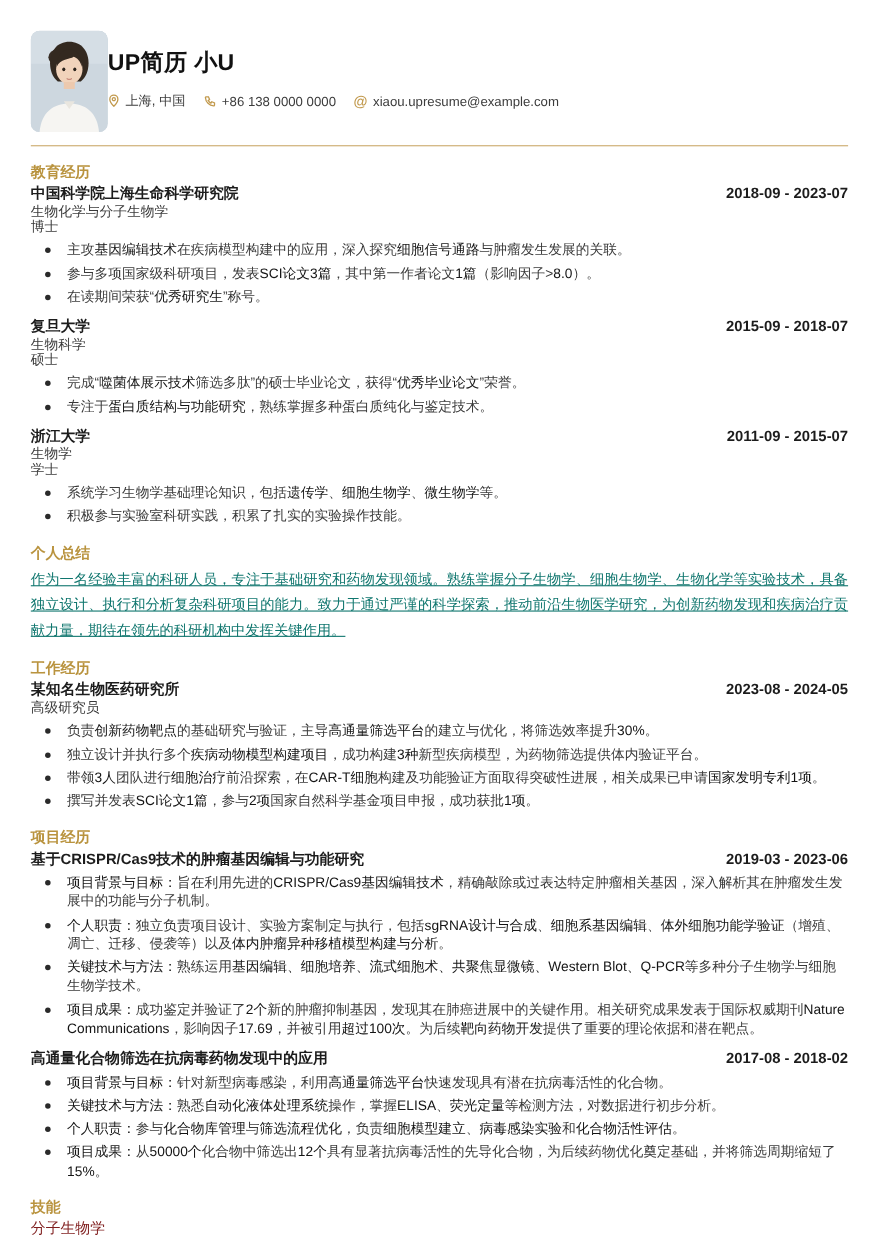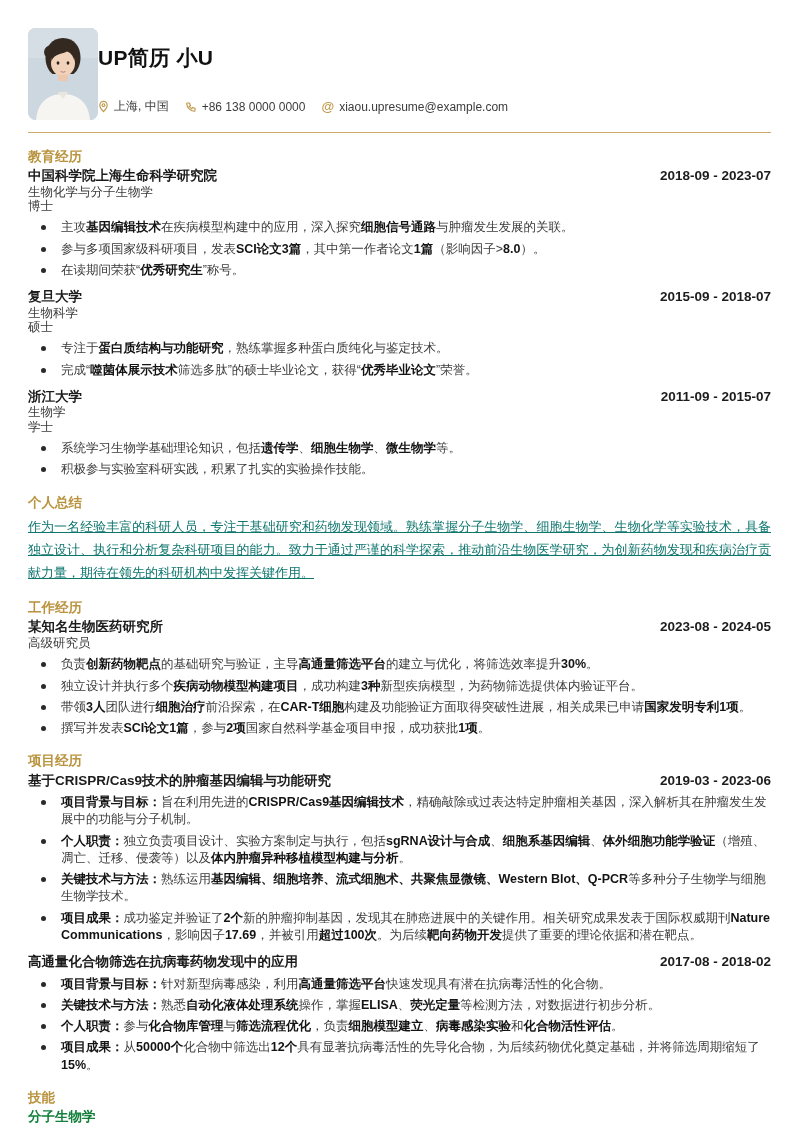--- a/index.html
+++ b/index.html
@@ -15,21 +15,21 @@
 
   
   .hdr { display: flex; }
   .photo {
     width: 70px; height: 92px; border-radius: 8px; overflow: hidden;
     flex: 0 0 auto; background: #cfd8df;
   }
   .photo svg { display: block; }
   .hdr-info { padding-top: 17px; }
   .name { font-size: 21px; font-weight: 600; color: #111; line-height: 1.2; letter-spacing: .3px; }
-  .contacts { display: flex; align-items: center; gap: 16px; margin-top: 28px; font-size: 12px; color: #3c3c3c; }
+  .contacts { display: flex; align-items: center; gap: 16px; margin-top: 13px; font-size: 12px; color: #3c3c3c; }
   .contact { display: flex; align-items: center; gap: 5px; }
   .cicon { color: #C29A4E; display: inline-flex; align-items: center; }
   .at-glyph { font-size: 13px; font-weight: 700; color: #C29A4E; line-height: 1; }
 
   .divider { border: none; border-top: 1.5px solid #CBAA6B; margin: 12px 0 0 0; }
 
   
   .sec { margin-top: 15px; }
   .sec-title { font-size: 13.5px; font-weight: 700; color: #B9933E; line-height: 1.2; margin: 16px 0 3px 0; }
 
@@ -38,27 +38,27 @@
   .entry-title { font-size: 13.5px; font-weight: 700; color: #1c1c1c; line-height: 1.15; }
   .entry-date { font-size: 13.5px; font-weight: 700; color: #1c1c1c; line-height: 1.15; white-space: nowrap; }
   .entry-sub { display: flex; justify-content: space-between; font-size: 12.5px; color: #3a3a3a; line-height: 1.15; margin-top: 1px; flex-direction: column; }
 
   .bullets { list-style: none; margin: 6px 0 0 0; padding: 0; }
   .bullet { position: relative; padding-left: 33px; font-size: 12.5px; line-height: 1.38; color: #3a3a3a; margin-bottom: 4px; }
   .bullet::before {
     content: ""; position: absolute; left: 13px; top: 6px;
     width: 5px; height: 5px; border-radius: 50%; background: #2a2a2a;
   }
-  .b { font-weight: 700; color: #141414; }
+  .b { font-weight: 400; color: #141414; }
 
   .summary-text { font-size: 13px; line-height: 1.78; color: #0f766e; text-align: justify; margin: 4px 0 0 0; text-decoration: underline; }
 
   
   .skill { margin-bottom: 13px; }
-  .skill-name { font-size: 13.5px; font-weight: 700; color: #15803d; margin-bottom: 7px; line-height: 1.15; }
+  .skill-name { font-size: 13.5px; font-weight: 400; color: #7f1d1d; margin-bottom: 7px; line-height: 1.15; }
   .skill-dots { display: flex; gap: 5px; margin-bottom: 8px; }
   .sdot { width: 13px; height: 13px; border-radius: 4.5px; border: 2px solid #C29A4E; background: #fff; }
   .sdot.filled { background: #C29A4E; }
   .skill-detail { font-size: 12px; color: #3a3a3a; line-height: 1.3; }
 </style>
 </head>
 <body>
 
 <div class="page">
 
@@ -132,22 +132,22 @@
           <div class="entry">
     <div class="entry-head">
       <div class="entry-title">复旦大学</div>
       <div class="entry-date">2015-09 - 2018-07</div>
     </div>
     <div class="entry-sub">
       <div>生物科学</div>
       <div>硕士</div>
     </div>
     <ul class="bullets">
+              <li class="bullet"><span class="bullet-text"><span>完成“</span><span class="b">噬菌体展示技术</span><span>筛选多肽”的硕士毕业论文，获得“</span><span class="b">优秀毕业论文</span><span>”荣誉。</span></span></li>
               <li class="bullet"><span class="bullet-text"><span>专注于</span><span class="b">蛋白质结构与功能研究</span><span>，熟练掌握多种蛋白质纯化与鉴定技术。</span></span></li>
-              <li class="bullet"><span class="bullet-text"><span>完成“</span><span class="b">噬菌体展示技术</span><span>筛选多肽”的硕士毕业论文，获得“</span><span class="b">优秀毕业论文</span><span>”荣誉。</span></span></li>
             </ul>
   </div>
           <div class="entry">
     <div class="entry-head">
       <div class="entry-title">浙江大学</div>
       <div class="entry-date">2011-09 - 2015-07</div>
     </div>
     <div class="entry-sub">
       <div>生物学</div>
       <div>学士</div>

